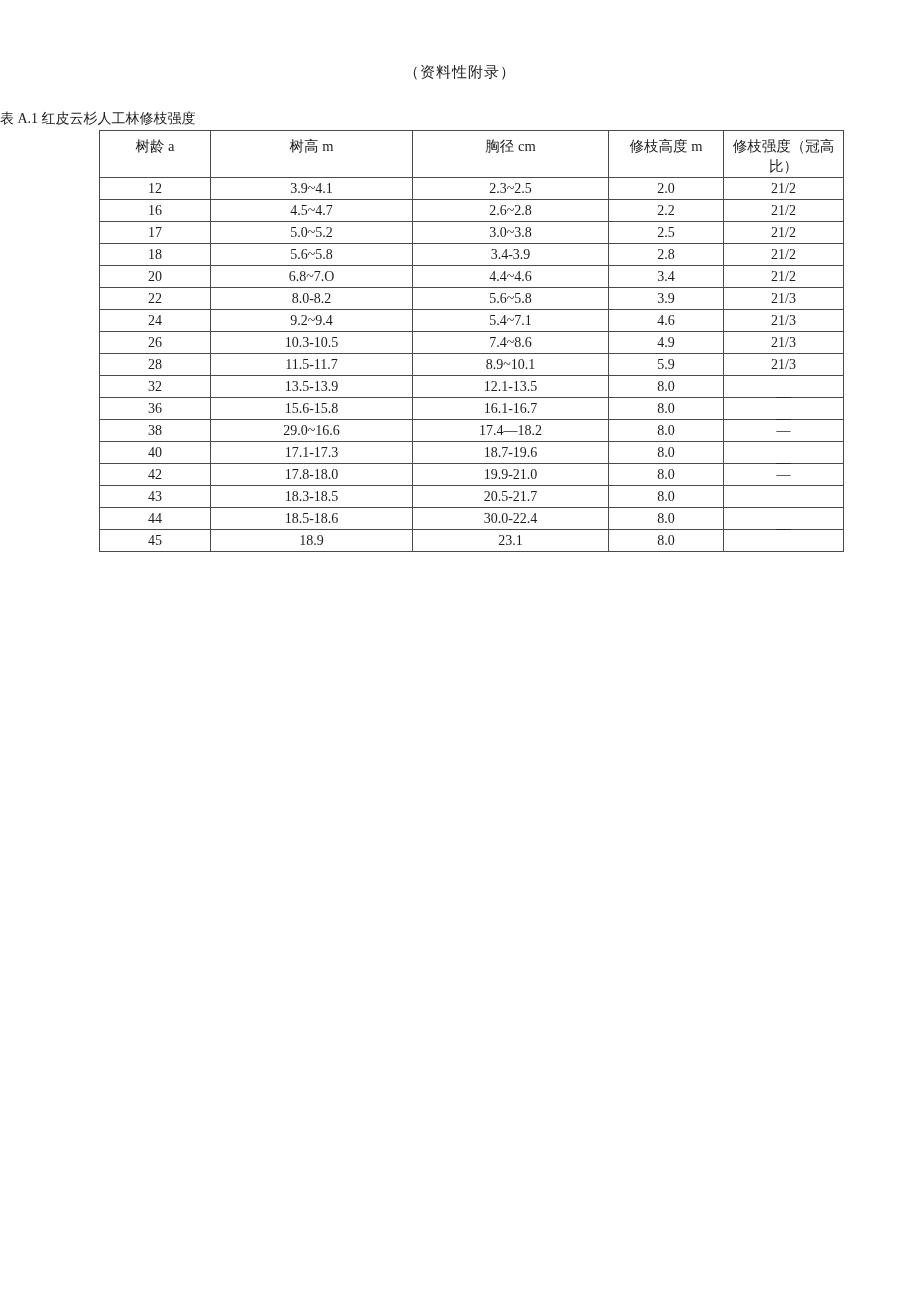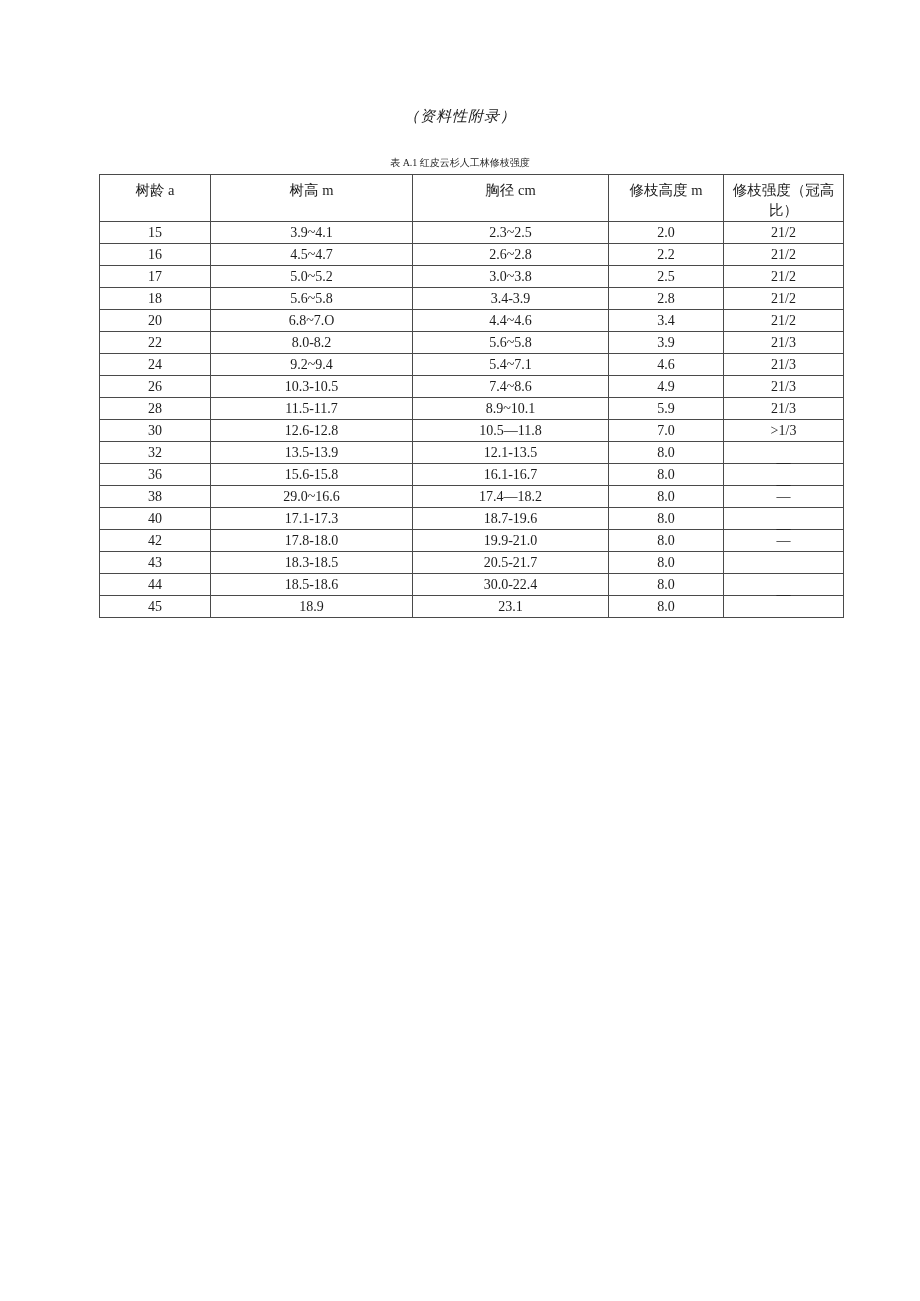--- a/index.html
+++ b/index.html
@@ -8,31 +8,29 @@
     background: #ffffff;
   }
   body {
     width: 920px;
     height: 1301px;
     font-family: "Liberation Serif", "DejaVu Serif", serif;
     color: #1c1c1c;
     position: relative;
   }
   .appendix-title {
-    padding-top: 108px;
+    padding-top: 64px;
     text-align: center;
     font-size: 15px;
     line-height: 17px;
     letter-spacing: 1px;
-    font-style: italic;
   }
   .table-caption {
     margin-top: 30px;
-    text-align: center;
-    font-size: 10px;
+    font-size: 14px;
     line-height: 15px;
   }
   table.data-table {
     border-collapse: collapse;
     table-layout: fixed;
     margin: 4px 0 0 99px;
     width: 744px;
   }
   .col-age    { width: 111px; }
   .col-height { width: 202px; }
@@ -88,21 +86,21 @@
     <tr>
       <th>树龄 a</th>
       <th>树高 m</th>
       <th>胸径 cm</th>
       <th>修枝高度 m</th>
       <th>修枝强度（冠高比）</th>
     </tr>
   </thead>
   <tbody>
       <tr>
-        <td>15</td>
+        <td>12</td>
         <td>3.9~4.1</td>
         <td>2.3~2.5</td>
         <td>2.0</td>
         <td><span class="cellv">21/2</span></td>
       </tr>
       <tr>
         <td>16</td>
         <td>4.5~4.7</td>
         <td>2.6~2.8</td>
         <td>2.2</td>
@@ -151,27 +149,20 @@
         <td><span class="cellv">21/3</span></td>
       </tr>
       <tr>
         <td>28</td>
         <td>11.5-11.7</td>
         <td>8.9~10.1</td>
         <td>5.9</td>
         <td><span class="cellv">21/3</span></td>
       </tr>
       <tr>
-        <td>30</td>
-        <td>12.6-12.8</td>
-        <td>10.5—11.8</td>
-        <td>7.0</td>
-        <td><span class="cellv">&gt;1/3</span></td>
-      </tr>
-      <tr>
         <td>32</td>
         <td>13.5-13.9</td>
         <td>12.1-13.5</td>
         <td>8.0</td>
         <td class="dash-low">
           <span class="cellv">—</span>
         </td>
       </tr>
       <tr>
         <td>36</td>

